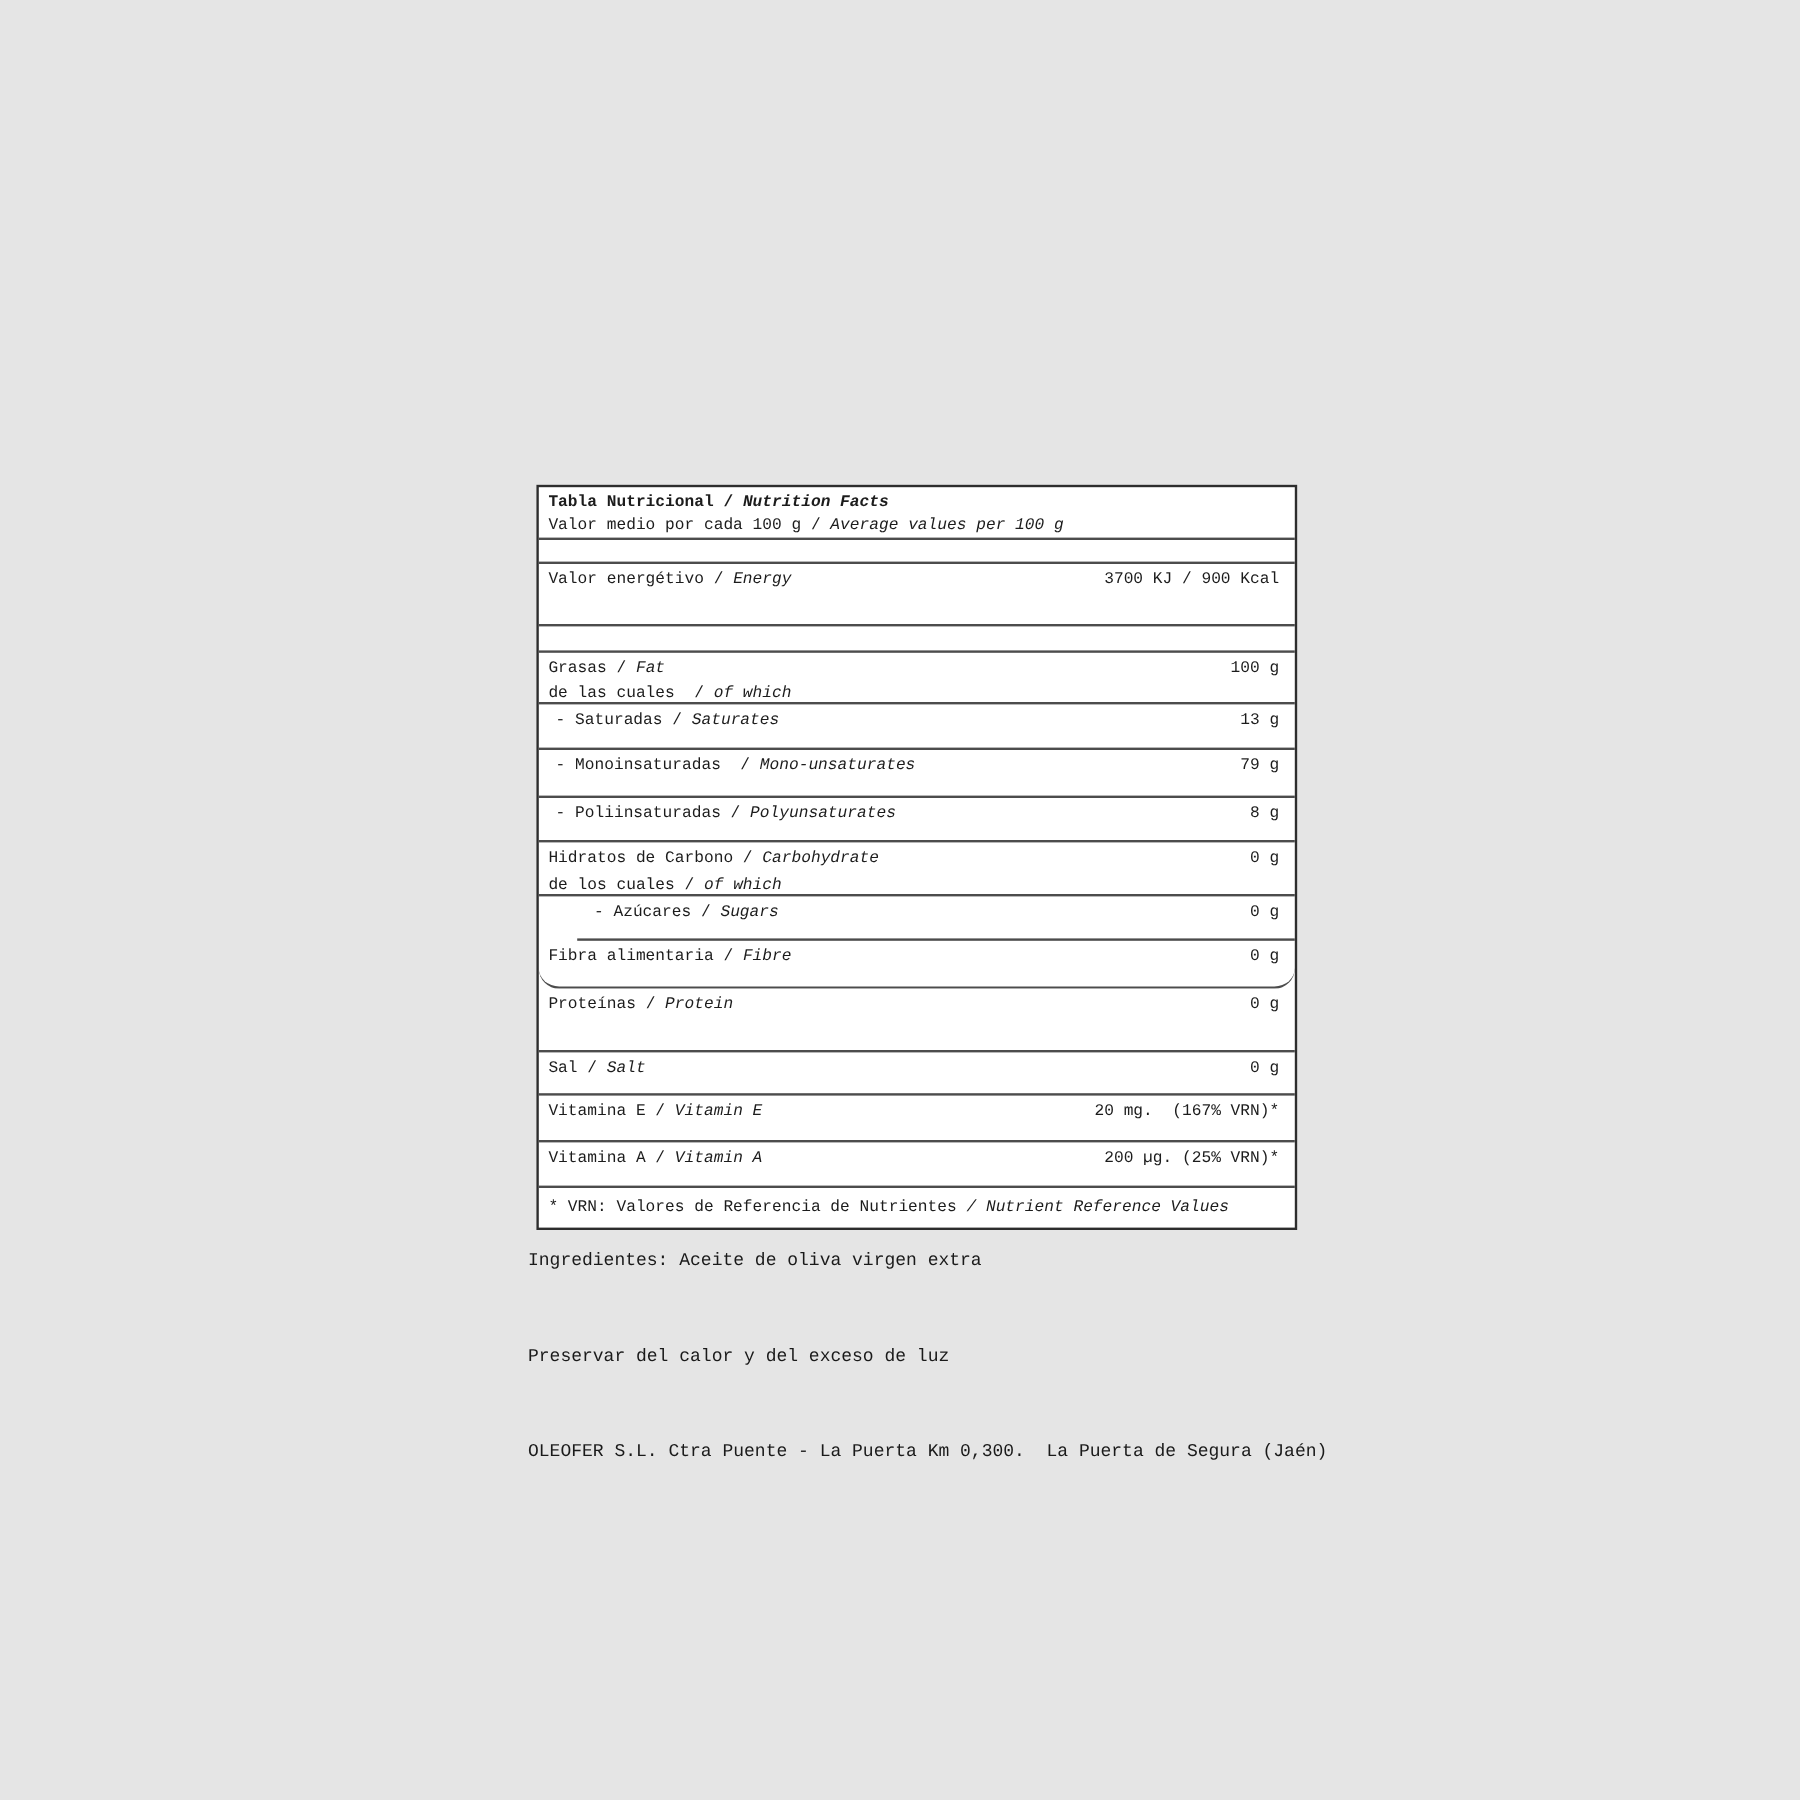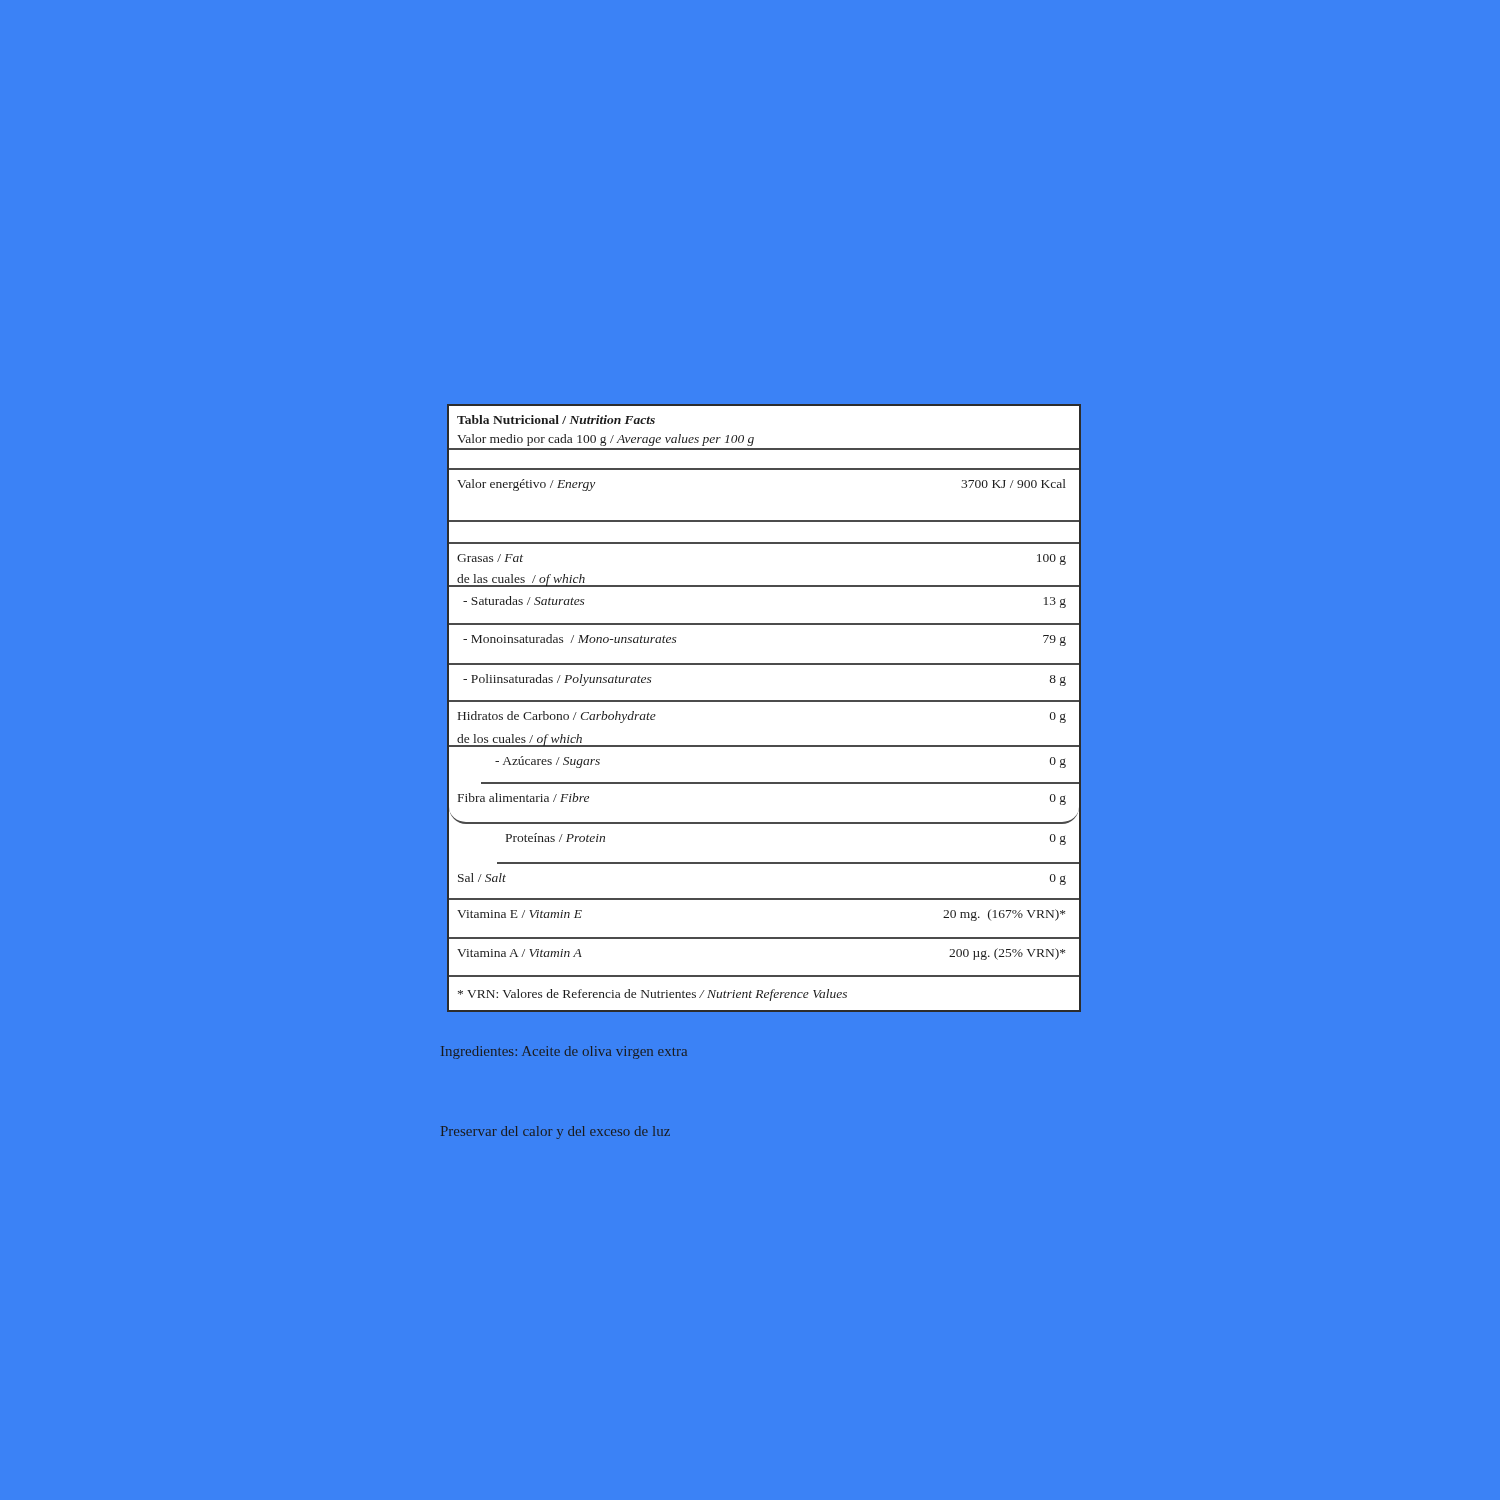--- a/index.html
+++ b/index.html
@@ -1,21 +1,21 @@
 <!DOCTYPE html>
 <html><head>
 <meta charset="utf-8">
 <style>
   html, body { margin: 0; padding: 0; background: #ffffff; }
   .page {
     position: relative;
     width: 1500px;
     height: 1500px;
-    background: #3b82f6;
-    font-family: Liberation Serif, serif;
+    background: #e5e5e5;
+    font-family: Liberation Mono, monospace;
     color: #1c1c1c;
     overflow: hidden;
   }
   .ntable {
     position: absolute;
     left: 447px;
     top: 404px;
     width: 634px;
     border: 2px solid #2d2d2d;
     background: #ffffff;
@@ -129,21 +129,21 @@
       </div>
     </div>
 
     <div class="row" style="height:40px;border-radius:17px;">
       <div class="l1">
         <span class="lbl"><span>Fibra alimentaria</span> <span>/</span> <span class="i">Fibre</span></span>
         <span class="val">0 g</span>
       </div>
     </div>
 
-    <div class="row" style="height:40px;margin-left:48px;">
+    <div class="row" style="height:53px;">
       <div class="l1">
         <span class="lbl"><span>Proteínas</span> <span>/</span> <span class="i">Protein</span></span>
         <span class="val">0 g</span>
       </div>
     </div>
 
     <div class="row" style="height:36px;">
       <div class="l1">
         <span class="lbl"><span>Sal</span> <span>/</span> <span class="i">Salt</span></span>
         <span class="val">0 g</span>
@@ -168,15 +168,16 @@
       <span>* VRN: Valores de Referencia de Nutrientes</span>
       <span class="i">/</span>
       <span class="i">Nutrient Reference Values</span>
     </div>
 
   </div>
 
   <div class="footer-text">
     <div>Ingredientes: Aceite de oliva virgen extra</div>
     <div>Preservar del calor y del exceso de luz</div>
+    <div>OLEOFER S.L. Ctra Puente - La Puerta Km 0,300.  La Puerta de Segura (Jaén)</div>
   </div>
 
 </div>
 
 </body></html>

